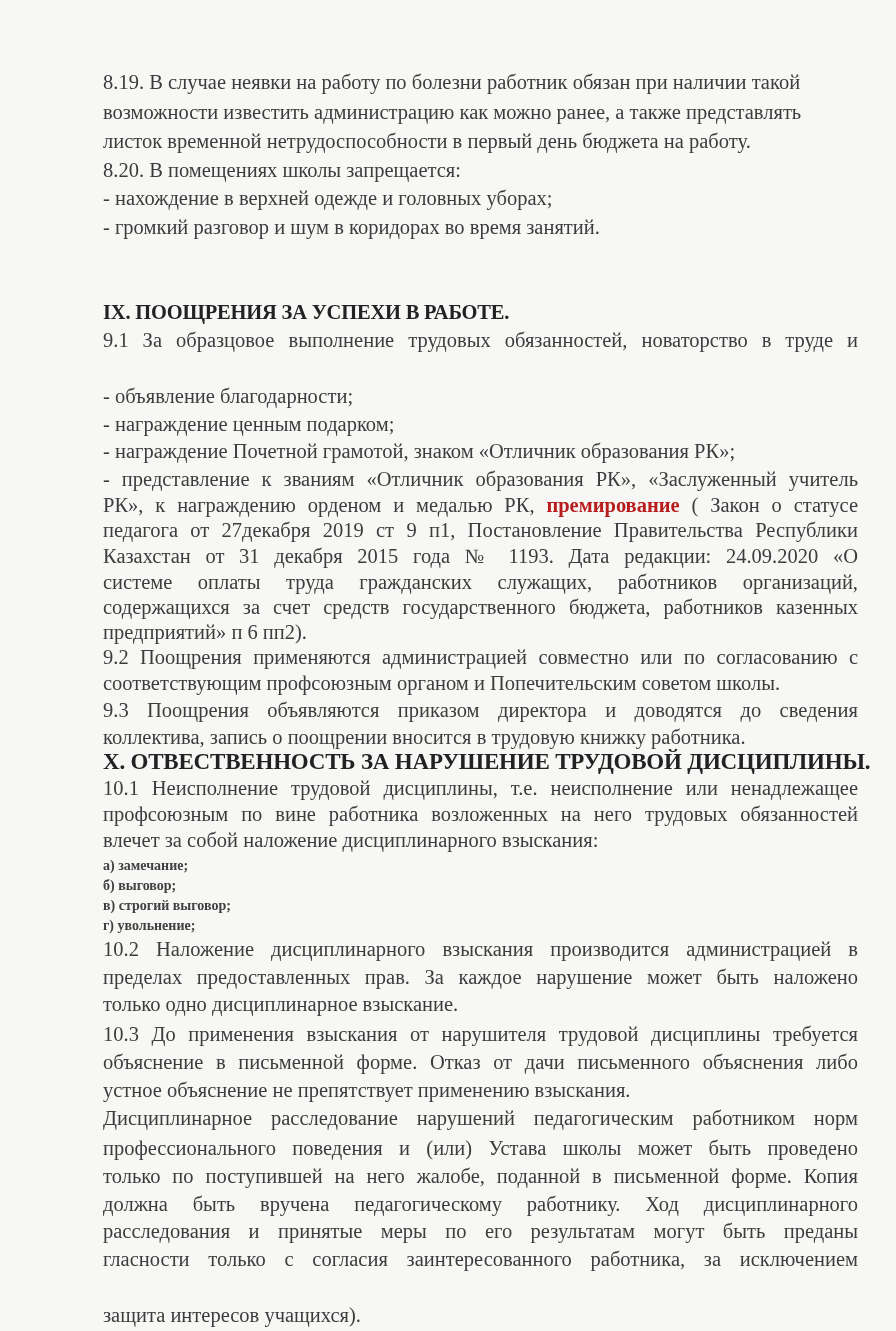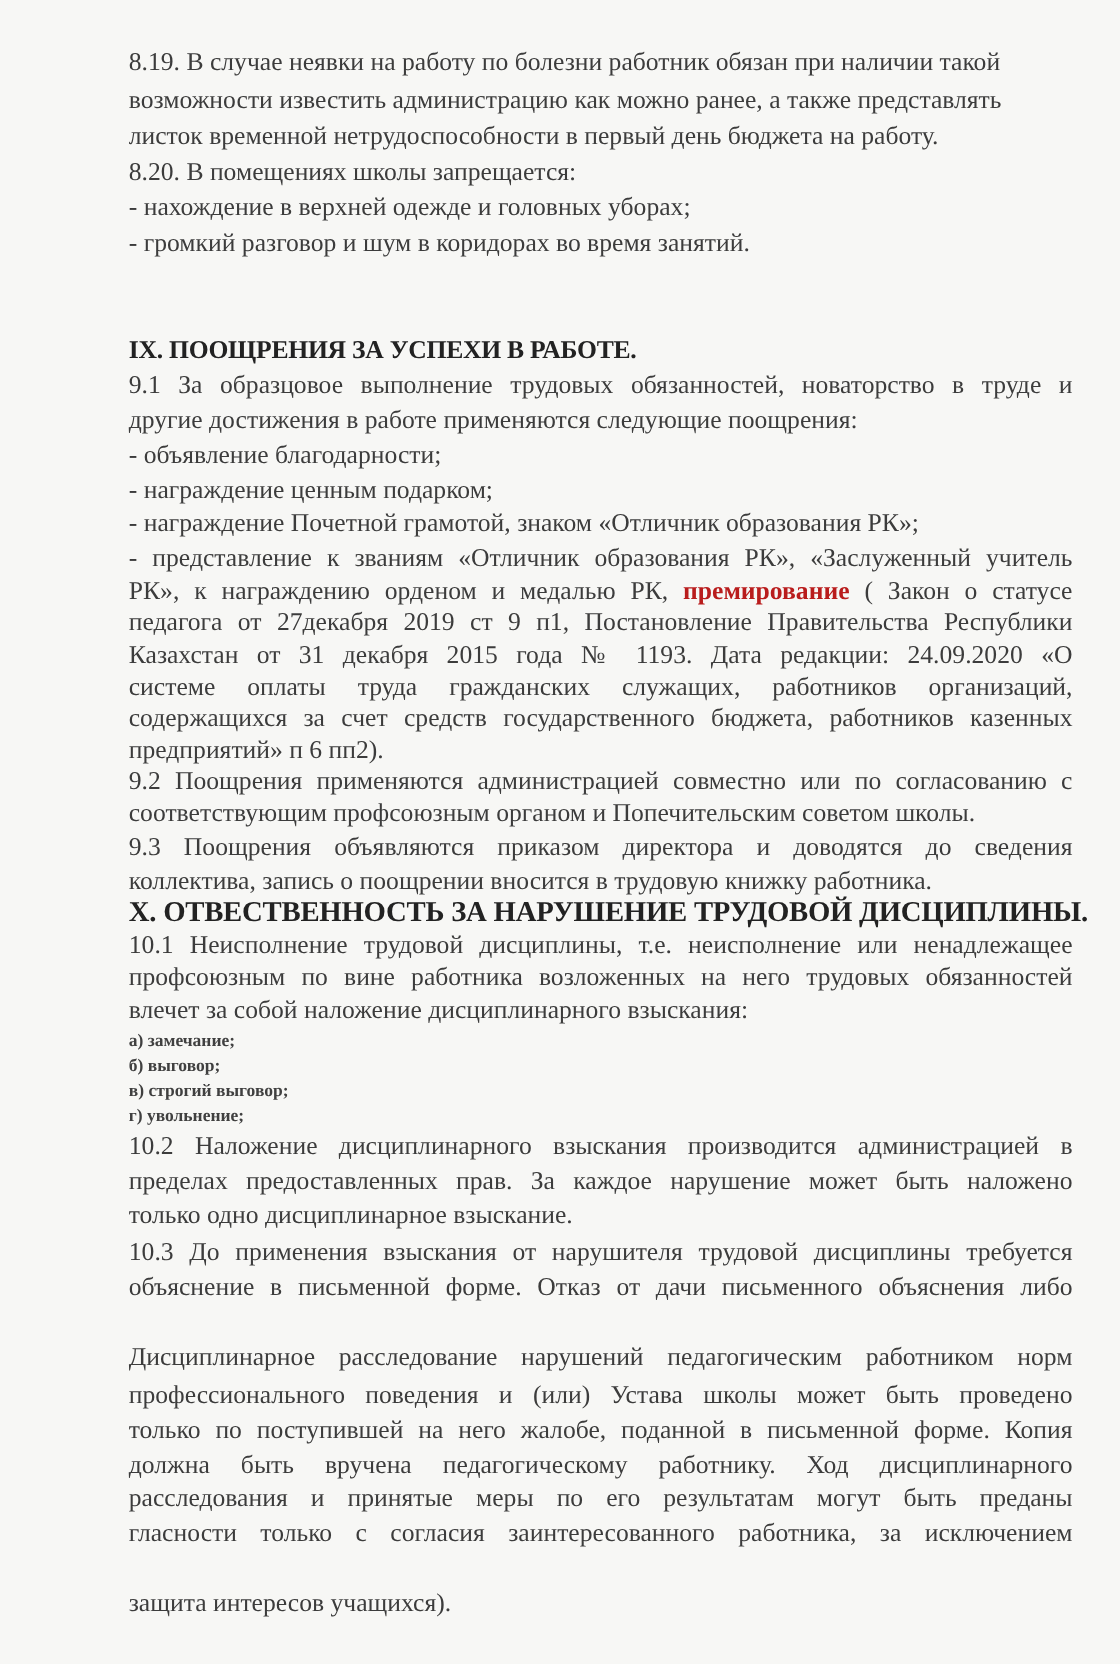--- a/index.html
+++ b/index.html
@@ -2,21 +2,21 @@
 <html><head>
 <meta charset="utf-8">
 <style>
   html, body { margin: 0; padding: 0; }
   body {
     width: 896px; height: 1331px; overflow: hidden;
     background: #f7f7f5;
     font-family: "Liberation Serif", "DejaVu Serif", serif;
     color: #3a3a3a;
   }
-  .page { position: relative; width: 896px; height: 956px; }
+  .page { position: relative; width: 896px; height: 956px; margin-top: 32px; }
   .line {
     position: absolute; left: 103px; white-space: nowrap;
     font-size: 20.5px; line-height: 24px; color: #3c3c3c;
   }
   .just { width: 755px; text-align: justify; text-align-last: justify; white-space: normal; }
   .heading { font-weight: bold; font-size: 20.5px; color: #222; letter-spacing: -0.2px; text-align: center; }
   .sub { font-weight: bold; font-size: 14px; color: #404040; }
   b.inl { color: #b91c1c; }
 </style>
 </head>
@@ -26,21 +26,20 @@
 
   <div class="line" style="top:38px">8.19. В случае неявки на работу по болезни работник обязан при наличии такой</div>
   <div class="line" style="top:68px">возможности известить администрацию как можно ранее, а также представлять</div>
   <div class="line" style="top:97px">листок временной нетрудоспособности в первый день бюджета на работу.</div>
   <div class="line" style="top:126px">8.20. В помещениях школы запрещается:</div>
   <div class="line" style="top:154px">- нахождение в верхней одежде и головных уборах;</div>
   <div class="line" style="top:183px">- громкий разговор и шум в коридорах во время занятий.</div>
 
   <div class="line heading" style="top:268px">IX. ПООЩРЕНИЯ ЗА УСПЕХИ В РАБОТЕ.</div>
   <div class="line just" style="top:296px">9.1 За образцовое выполнение трудовых обязанностей, новаторство в труде и</div>
-  <div class="line" style="top:324px">другие достижения в работе применяются следующие поощрения:</div>
   <div class="line" style="top:352px">- объявление благодарности;</div>
   <div class="line" style="top:380px">- награждение ценным подарком;</div>
   <div class="line" style="top:407px">- награждение Почетной грамотой, знаком «Отличник образования РК»;</div>
   <div class="line just" style="top:435px">- представление к званиям «Отличник образования РК»,  «Заслуженный учитель</div>
   <div class="line just" style="top:461px"><span>РК», к награждению орденом и медалью РК, </span><b class="inl">премирование</b><span> ( Закон о статусе</span></div>
   <div class="line just" style="top:486px">педагога от 27декабря 2019 ст 9 п1, Постановление Правительства Республики</div>
   <div class="line just" style="top:512px">Казахстан от 31 декабря 2015 года № 1193.  Дата редакции: 24.09.2020 «О</div>
   <div class="line just" style="top:538px">системе оплаты труда гражданских служащих, работников организаций,</div>
   <div class="line just" style="top:563px">содержащихся за счет средств государственного бюджета, работников казенных</div>
   <div class="line" style="top:588px">предприятий» п 6 пп2).</div>
@@ -55,20 +54,21 @@
   <div class="line" style="top:796px">влечет за собой наложение дисциплинарного взыскания:</div>
   <div class="line sub" style="top:822px">а) замечание;</div>
   <div class="line sub" style="top:842px">б) выговор;</div>
   <div class="line sub" style="top:862px">в) строгий выговор;</div>
   <div class="line sub" style="top:882px">г) увольнение;</div>
   <div class="line just" style="top:905px">10.2 Наложение дисциплинарного взыскания производится администрацией в</div>
   <div class="line just" style="top:933px">пределах предоставленных прав. За каждое нарушение может быть наложено</div>
   <div class="line" style="top:960px">только одно дисциплинарное взыскание.</div>
   <div class="line just" style="top:990px">10.3 До применения взыскания от нарушителя трудовой дисциплины требуется</div>
   <div class="line just" style="top:1018px">объяснение в письменной форме. Отказ от дачи письменного объяснения либо</div>
+  <div class="line" style="top:1046px">устное объяснение не препятствует применению взыскания.</div>
   <div class="line just" style="top:1074px">Дисциплинарное расследование нарушений педагогическим работником норм</div>
   <div class="line just" style="top:1104px">профессионального поведения и (или) Устава школы может быть проведено</div>
   <div class="line just" style="top:1132px">только по поступившей на него жалобе, поданной в письменной форме. Копия</div>
   <div class="line just" style="top:1160px">должна быть вручена педагогическому работнику. Ход дисциплинарного</div>
   <div class="line just" style="top:1187px">расследования и принятые меры по его результатам  могут быть преданы</div>
   <div class="line just" style="top:1215px">гласности только с согласия заинтересованного работника, за исключением</div>
   <div class="line" style="top:1271px">защита интересов учащихся).</div>
 </div>
 
 </body></html>

